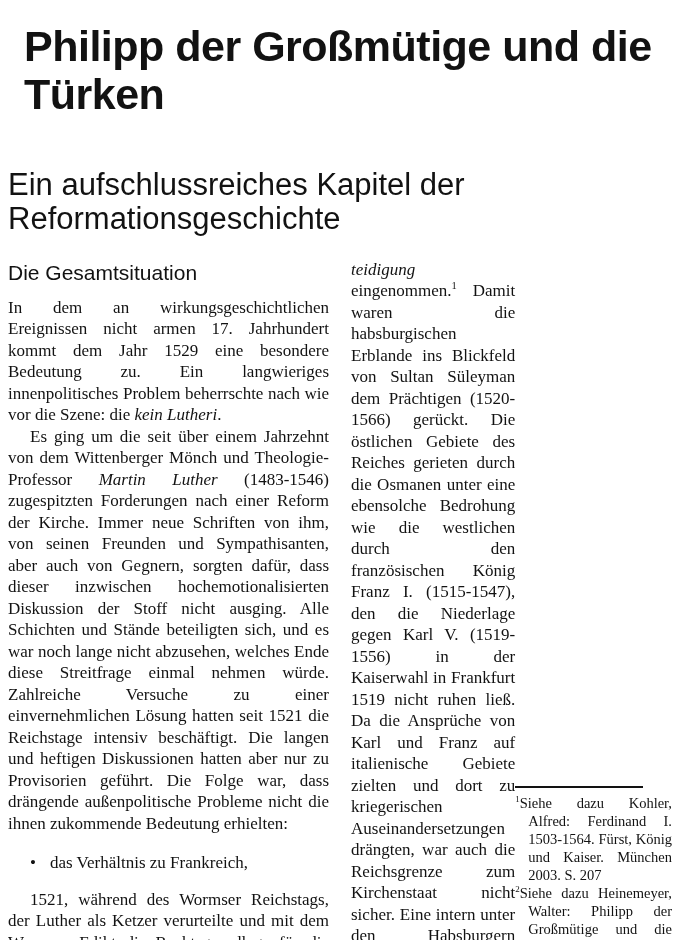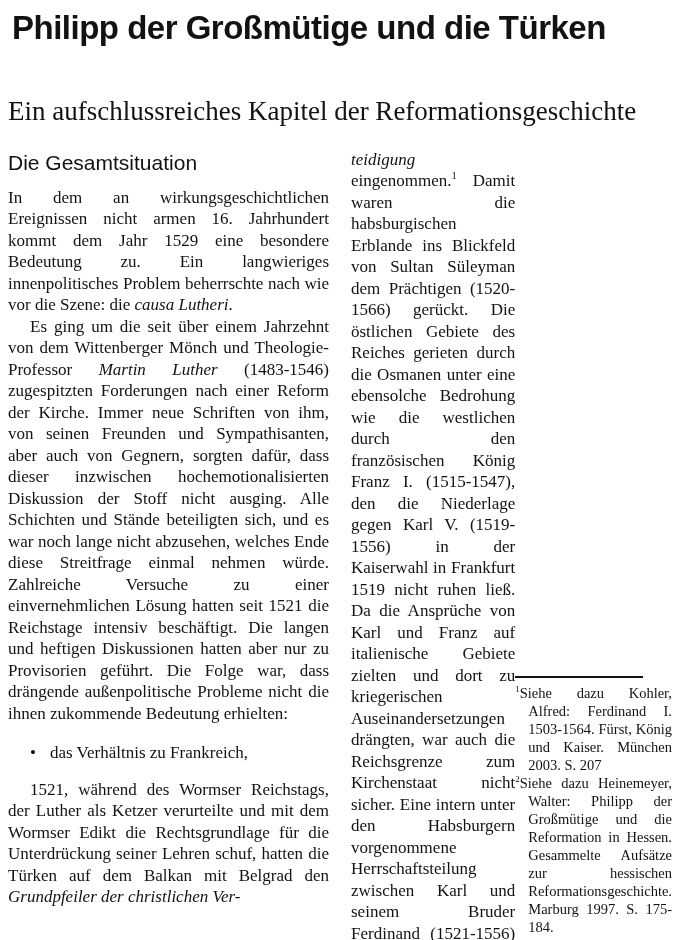--- a/index.html
+++ b/index.html
@@ -10,29 +10,29 @@
     font-family: "Liberation Serif", serif;
   }
   .page {
     box-sizing: border-box;
     width: 680px; height: 940px;
     padding: 6px 8px 0 8px;
   }
   .title {
     font-family: "Liberation Sans", sans-serif;
     font-weight: 700;
-    font-size: 33px;
+    font-size: 43px;
     line-height: 1.12;
     letter-spacing: -0.5px;
-    margin: 4px;
+    margin: 16px;
   }
   .subtitle {
-    font-family: Liberation Serif, serif;
+    font-family: Liberation Sans, sans-serif;
     font-weight: 400;
-    font-size: 27px;
+    font-size: 31px;
     line-height: 1.1;
     margin: 50px 0 0 0;
   }
   .columns {
     display: flex;
     gap: 22px;
     margin-top: 22px;
     height: 792px;
     overflow: hidden;
   }
@@ -100,21 +100,21 @@
 
   <h1 class="title">Philipp der Großmütige und die Türken</h1>
 
   <h2 class="subtitle">Ein aufschlussreiches Kapitel der Reformationsgeschichte</h2>
 
   <div class="columns">
 
     <div class="col">
       <h3 class="section-heading">Die Gesamtsituation</h3>
 
-      <p class="body"><span>In dem an wirkungsgeschichtlichen Ereignissen nicht armen 16. Jahrhundert kommt dem Jahr 1529 eine besondere Bedeutung zu. Ein langwieriges innenpolitisches Problem beherrschte nach wie vor die Szene: die </span><span class="it">causa Lutheri</span><span>.</span></p>
+      <p class="body"><span>In dem an wirkungsgeschichtlichen Ereignissen nicht armen 17. Jahrhundert kommt dem Jahr 1529 eine besondere Bedeutung zu. Ein langwieriges innenpolitisches Problem beherrschte nach wie vor die Szene: die </span><span class="it">kein Lutheri</span><span>.</span></p>
 
       <p class="body indent"><span>Es ging um die seit über einem Jahrzehnt von dem Wittenberger Mönch und Theologie-Professor </span><span class="it">Martin Luther</span><span> (1483-1546) zugespitzten Forderungen nach einer Reform der Kirche. Immer neue Schriften von ihm, von seinen Freunden und Sympathisanten, aber auch von Gegnern, sorgten dafür, dass dieser inzwischen hochemotionalisierten Diskussion der Stoff nicht ausging. Alle Schichten und Stände beteiligten sich, und es war noch lange nicht abzusehen, welches Ende diese Streitfrage einmal nehmen würde. Zahlreiche Versuche zu einer einvernehmlichen Lösung hatten seit 1521 die Reichstage intensiv beschäftigt. Die langen und heftigen Diskussionen hatten aber nur zu Provisorien geführt. Die Folge war, dass drängende außenpolitische Probleme nicht die ihnen zukommende Bedeutung erhielten:</span></p>
 
       <ul class="bullets">
         <li>
           <span>das Verhältnis zu Frankreich,</span>
         </li>
       </ul>
 
       <p class="body indent"><span>1521, während des Wormser Reichstags, der Luther als Ketzer verurteilte und mit dem Wormser Edikt die Rechtsgrundlage für die Unterdrückung seiner Lehren schuf, hatten die Türken auf dem Balkan mit Belgrad den </span><span class="it">Grundpfeiler der christlichen Ver-</span></p>

